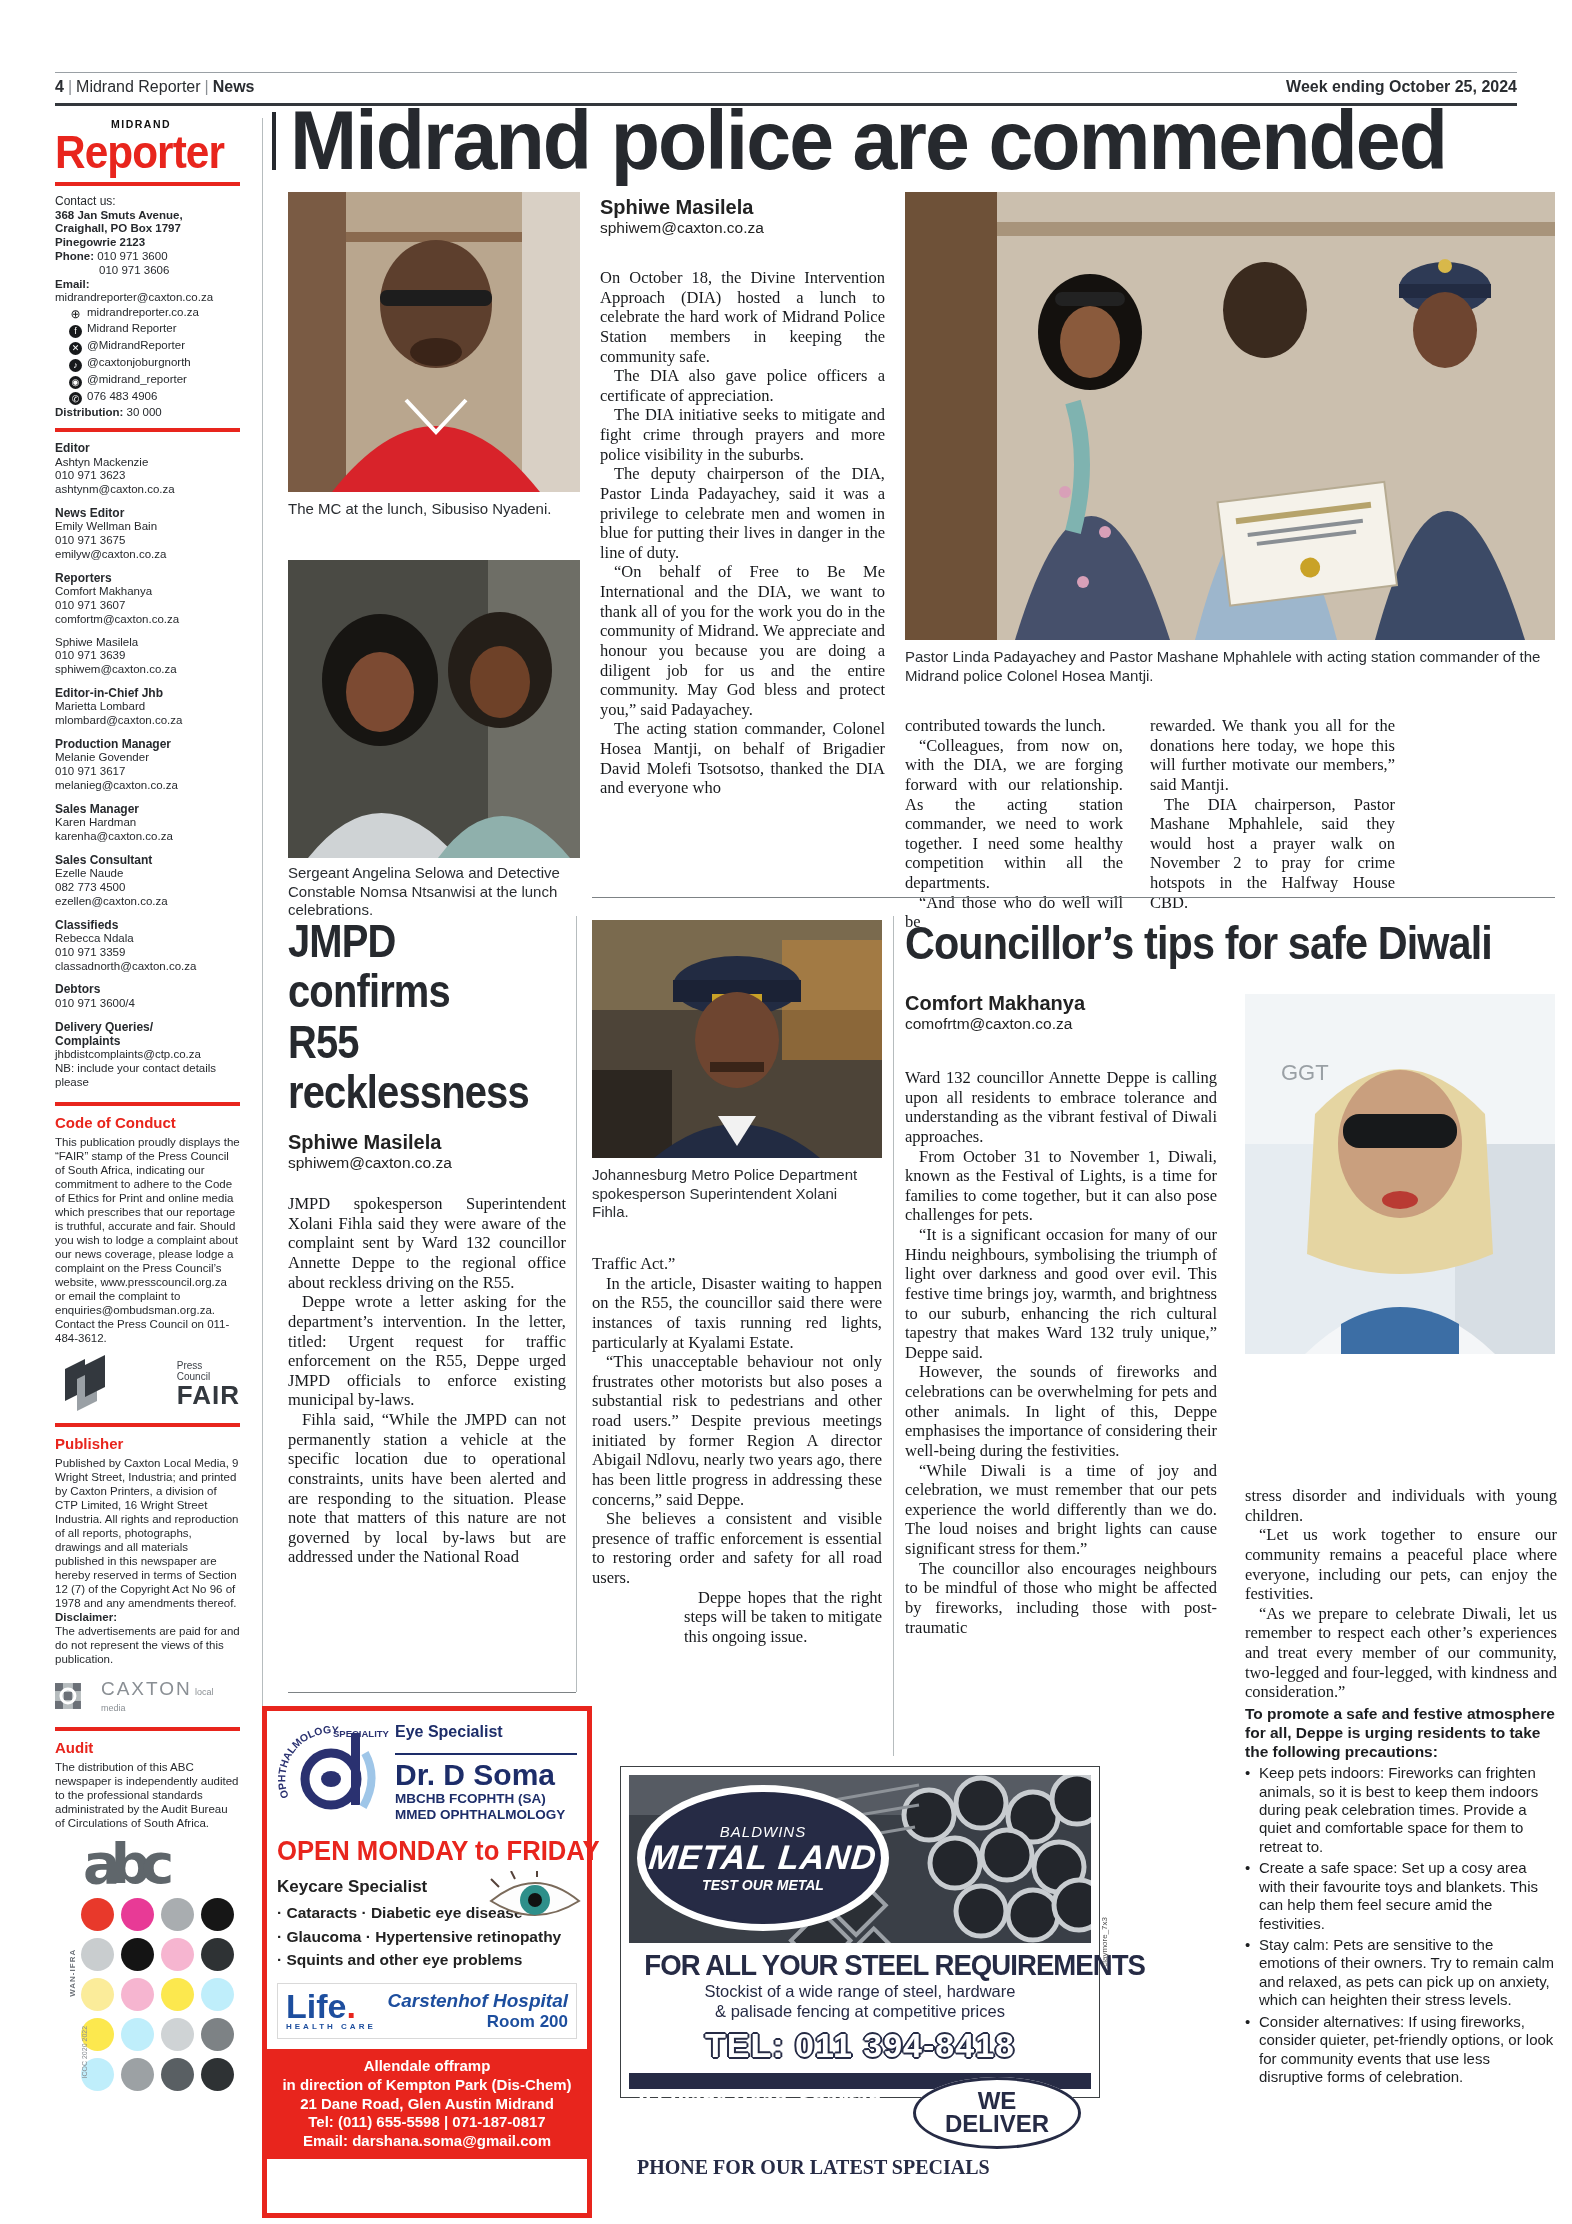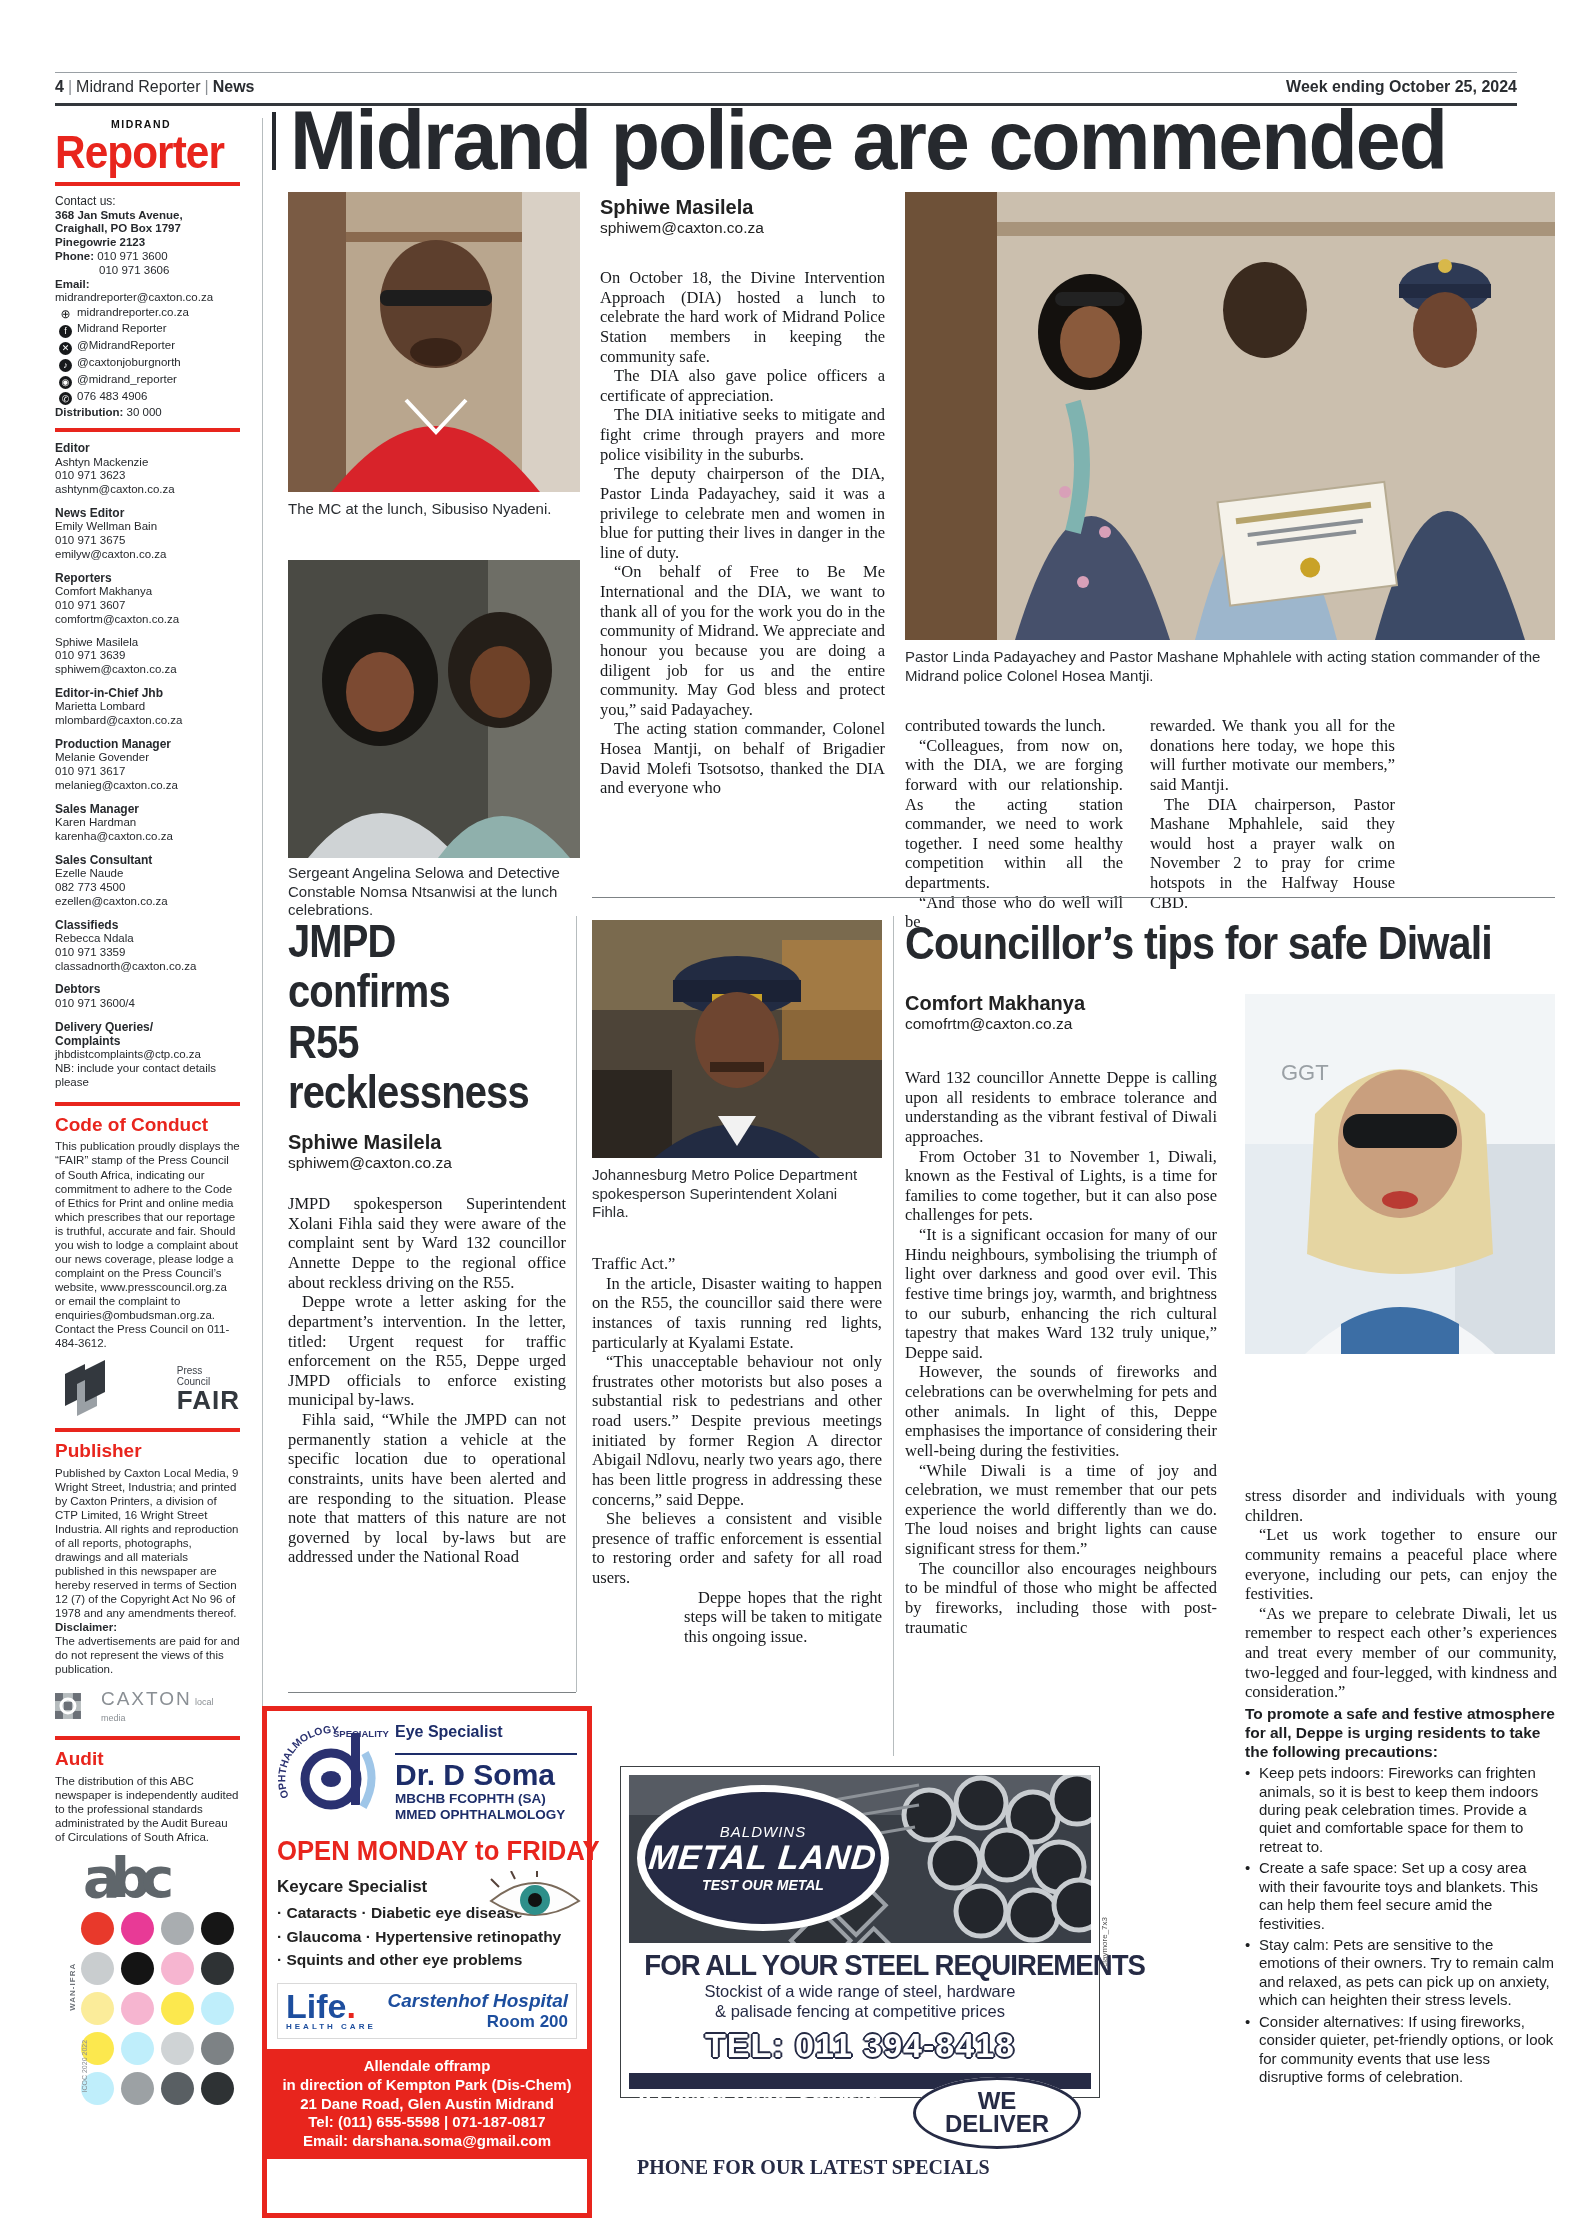--- a/index.html
+++ b/index.html
@@ -24,26 +24,26 @@
   .mast-kicker{font-size:10.5px;font-weight:700;letter-spacing:1.5px;padding-left:56px;color:#111;}
   .mast-title{font-size:46px;font-weight:700;color:#e8251d;line-height:.95;
               transform:scaleX(.92);transform-origin:left top;letter-spacing:-1px;}
   .red-bar{height:4px;background:#e8251d;margin:8px 0;}
   .sb-head{font-weight:400;font-size:12px;}
   .sb-bold{font-weight:700;white-space:pre-line;}
   .sb-line{margin:0;}
   .sb-block{margin-top:9px;}
   .sb-role{font-weight:700;font-size:12px;white-space:pre-line;}
   .sb-lines{white-space:pre-line;}
-  .sb-red-head{color:#e8251d;font-weight:700;font-size:19px;margin:2px 0 3px;}
+  .sb-red-head{color:#e8251d;font-weight:700;font-size:15px;margin:2px 0 3px;}
   .sb-body{font-size:11.5px;line-height:1.22;}
   .sico{display:inline-flex;align-items:center;justify-content:center;width:13px;height:13px;border-radius:50%;
         background:#17191b;color:#fff;font-size:9px;margin-right:5px;vertical-align:-2px;}
   .sico.plain{background:transparent;color:#17191b;font-size:12px;}
-  .soc-row{margin:1px 4px;}
+  .soc-row{margin:1px 14px;}
   .fair-wrap{display:flex;align-items:center;gap:8px;margin:10px 0 2px;justify-content:space-between;}
   .fair-text1{font-size:10px;line-height:1.05;color:#3a3f46;}
   .fair-word{font-size:26px;font-weight:700;color:#33383e;letter-spacing:1px;line-height:1;}
   .caxton-wrap{display:flex;align-items:center;gap:20px;margin:12px 0 12px;}
   .caxton-name{font-size:19px;letter-spacing:2px;color:#8a8f94;}
   .caxton-sub{font-size:9px;color:#8a8f94;}
   .abc-logo{font-family:"DejaVu Sans",sans-serif;font-size:56px;font-weight:700;color:#5f666b;
             letter-spacing:-10px;line-height:1;margin:6px 0 4px 28px;}
   .dots-zone{position:relative;padding-left:26px;margin-top:6px;}
   .dot-row{display:flex;gap:7px;margin-bottom:7px;}

